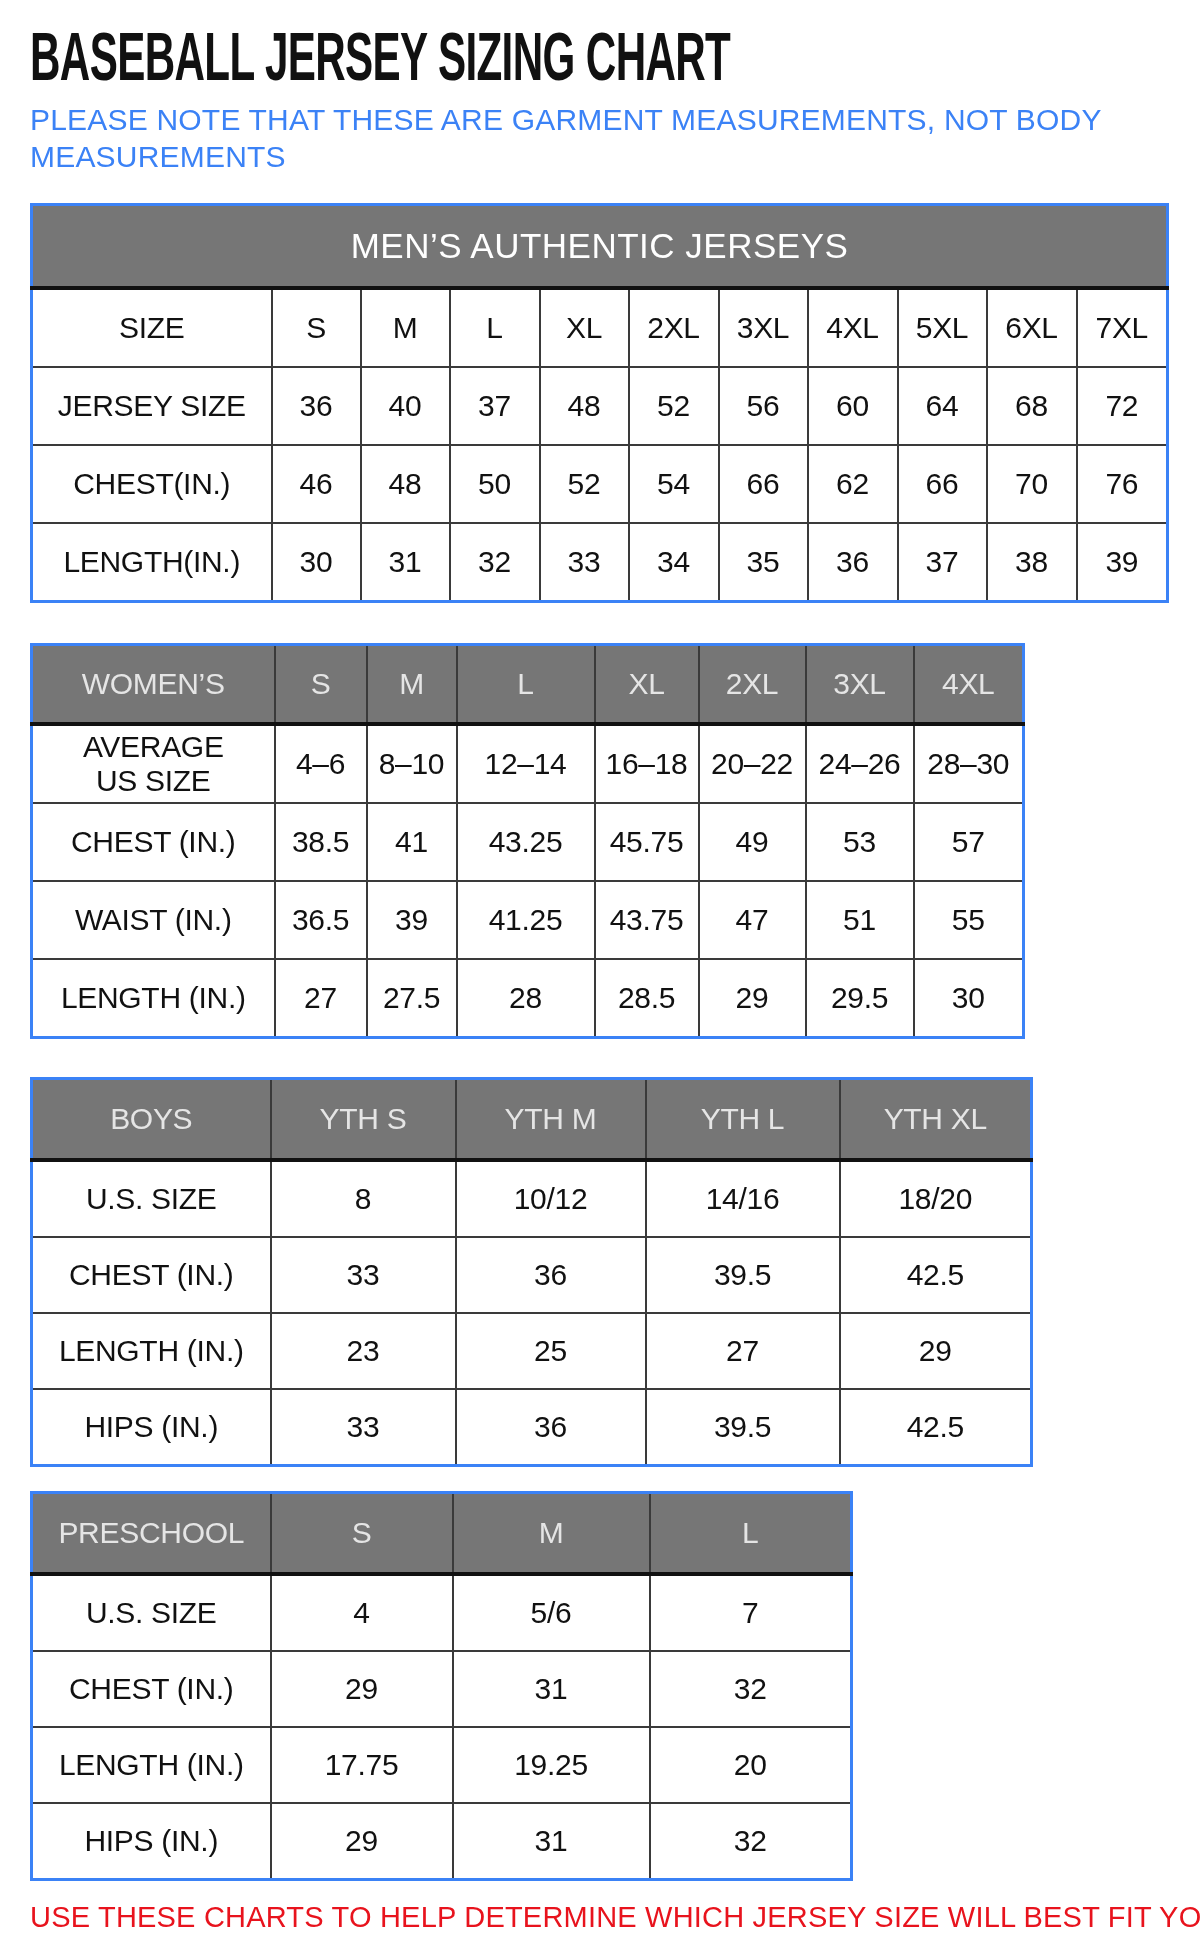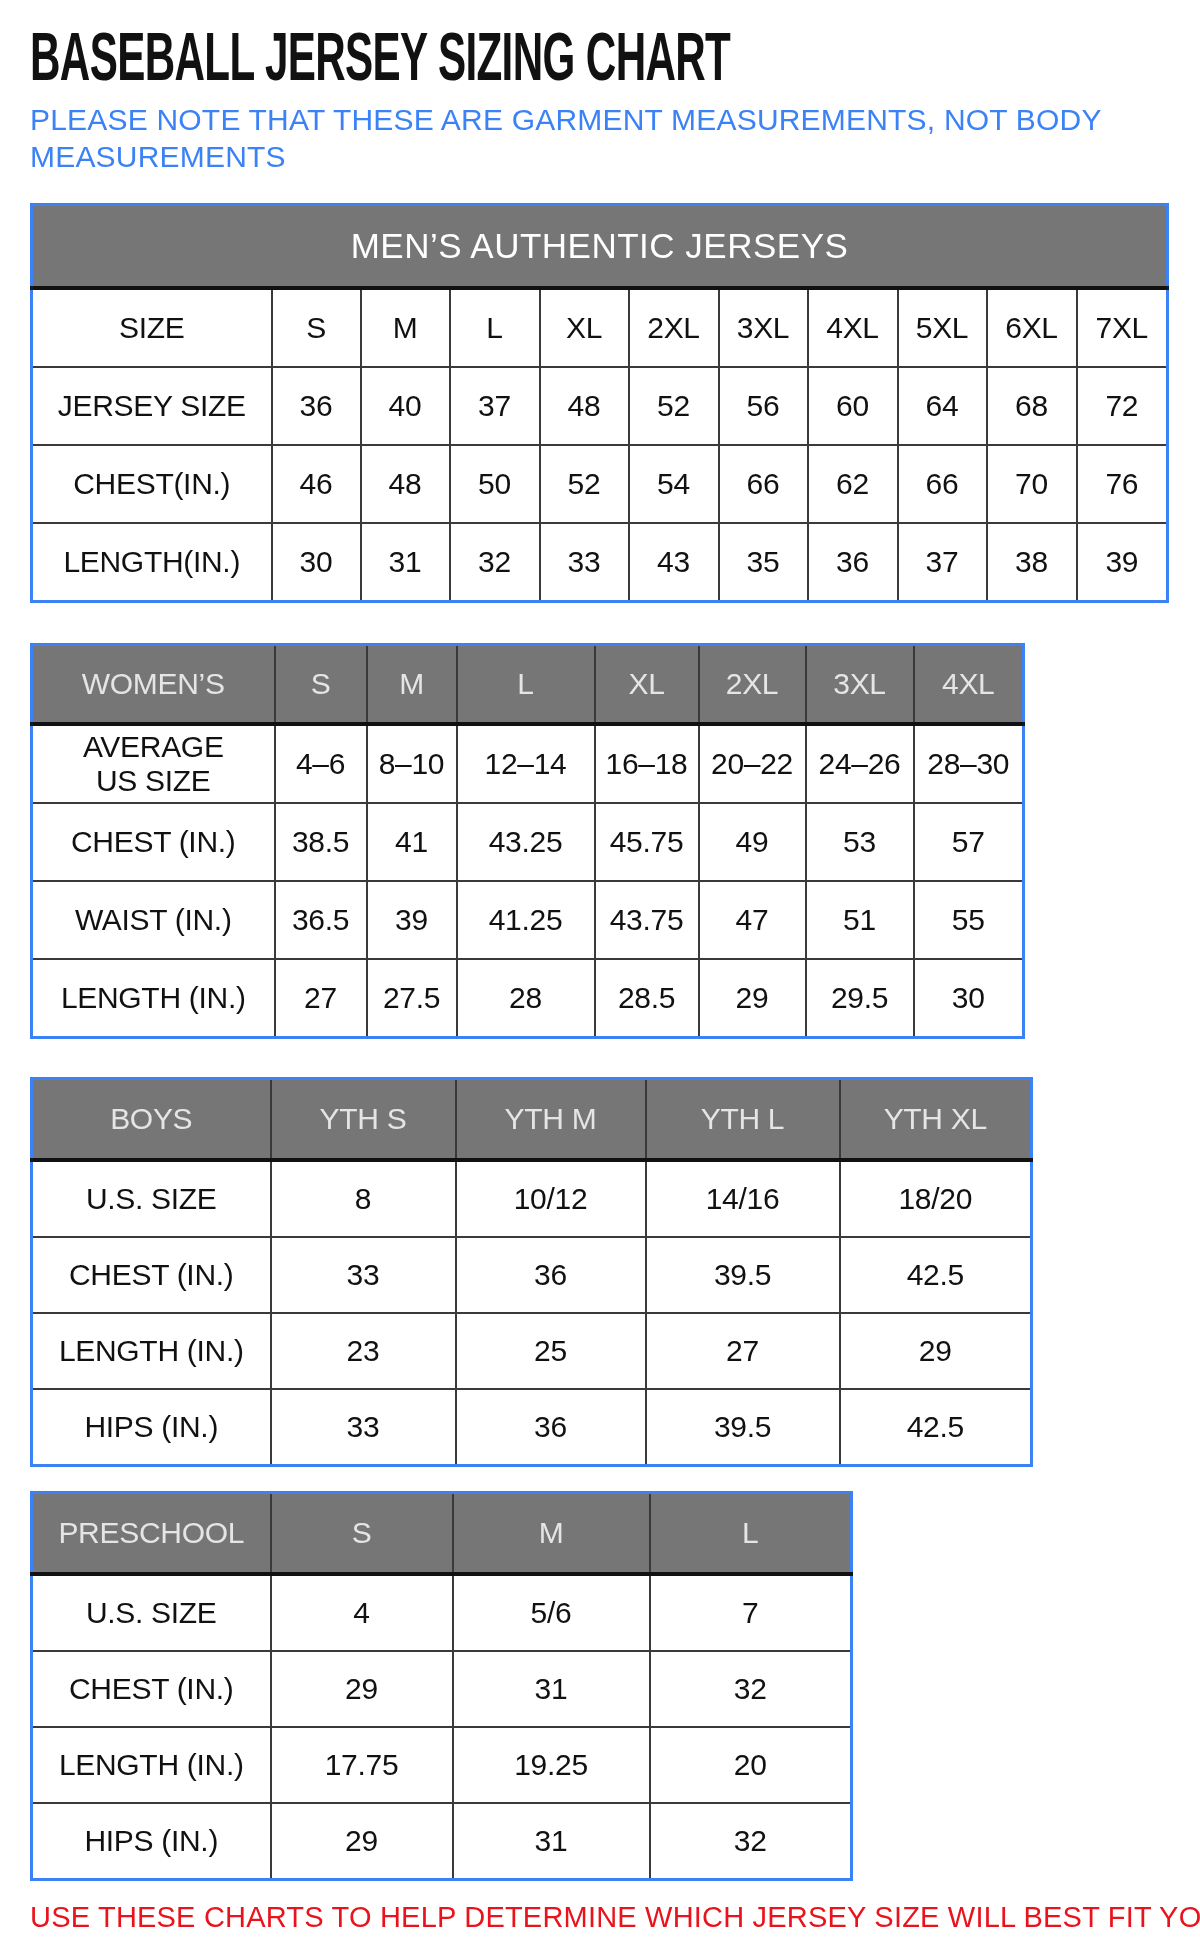--- a/index.html
+++ b/index.html
@@ -106,21 +106,21 @@
           <td class="val">66</td>
           <td class="val">70</td>
           <td class="val">76</td>
         </tr>
         <tr>
           <td class="label">LENGTH(IN.)</td>
           <td class="val">30</td>
           <td class="val">31</td>
           <td class="val">32</td>
           <td class="val">33</td>
-          <td class="val">43</td>
+          <td class="val">34</td>
           <td class="val">35</td>
           <td class="val">36</td>
           <td class="val">37</td>
           <td class="val">38</td>
           <td class="val">39</td>
         </tr>
       </tbody>
     </table>
 
   <table id="womens-table">

